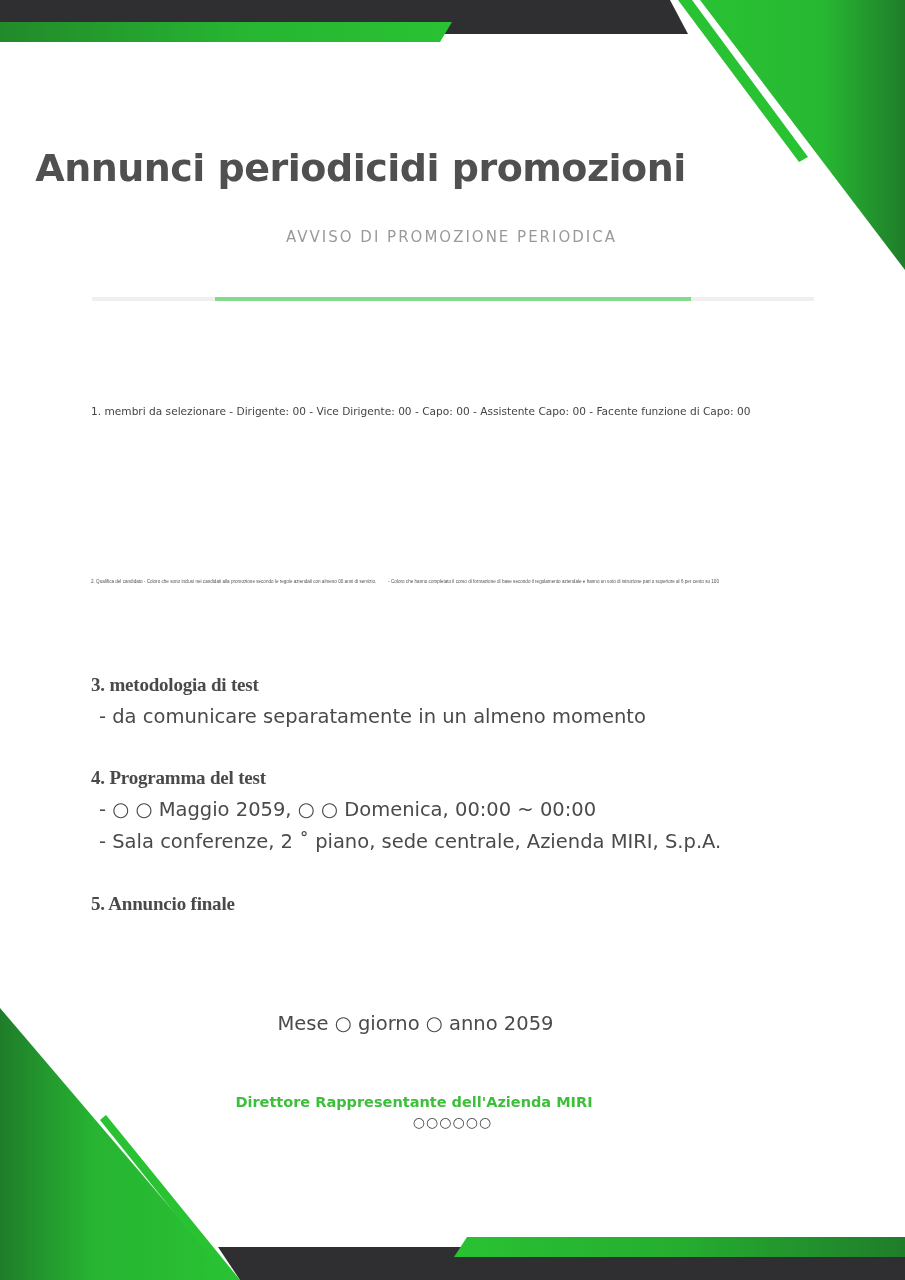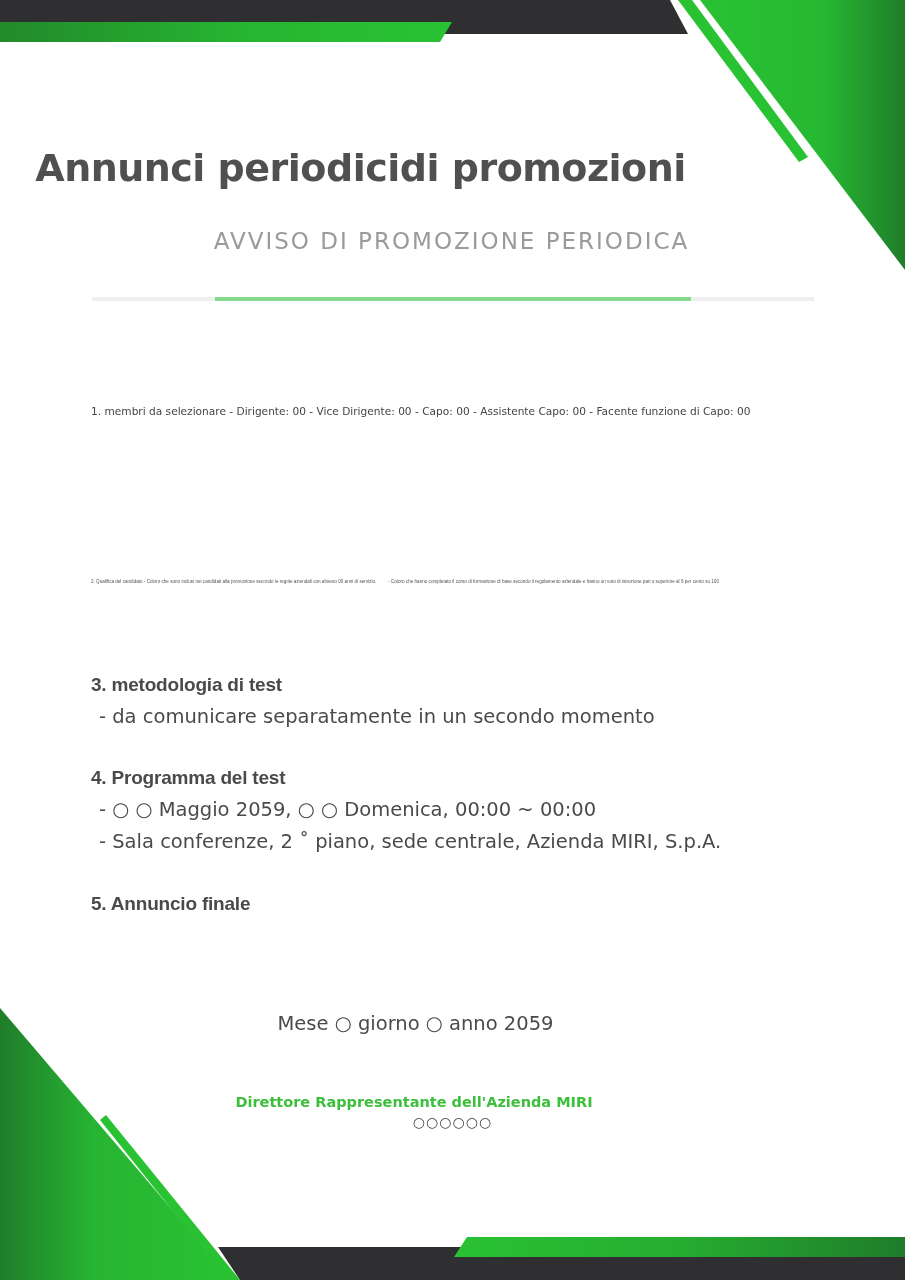--- a/index.html
+++ b/index.html
@@ -19,21 +19,21 @@
       font-family: "DejaVu Sans", sans-serif;
       font-weight: bold;
       font-size: 38px;
       letter-spacing: -0.5px;
       color: #505050;
     }
     .subtitle {
       position: absolute; left: 0; width: 903px; top: 228px;
       text-align: center;
       font-family: "DejaVu Sans", sans-serif;
-      font-size: 23px;
+      font-size: 15px;
       letter-spacing: 2px;
       color: #9a9a9a;
       font-weight: normal;
     }
     .divider-track {
       position: absolute; left: 92px; top: 297px; width: 722px; height: 4px;
       background: #efefef;
     }
     .divider-accent {
       position: absolute; left: 215px; top: 297px; width: 476px; height: 4px;
@@ -48,21 +48,21 @@
     .item2 {
       position: absolute; left: 91px; top: 579px; width: 720px;
       font-family: "Liberation Sans", sans-serif;
       font-size: 4.6px; color: #555;
       white-space: nowrap;
     }
     .item2 .gap { display: inline-block; width: 12px; }
 
     .section { position: absolute; left: 91px; }
     .sec-head {
-      font-family: Liberation Sans, sans-serif;
+      font-family: Liberation Serif, serif;
       font-weight: bold;
       font-size: 19px;
       color: #4a4a4a;
       line-height: 32px;
       letter-spacing: -0.2px;
     }
     .sec-line {
       font-size: 19.5px;
       color: #4a4a4a;
       line-height: 32px;
@@ -141,21 +141,21 @@
 <div class="divider-accent"></div>
 
 <div class="item1">1. membri da selezionare - Dirigente: 00 - Vice Dirigente: 00 - Capo: 00 - Assistente Capo: 00 - Facente funzione di Capo: 00</div>
 
 <div class="item2">
   <span>2. Qualifica del candidato - Coloro che sono inclusi nei candidati alla promozione secondo le regole aziendali con almeno 00 anni di servizio.</span><span class="gap"></span><span>- Coloro che hanno completato il corso di formazione di base secondo il regolamento aziendale e hanno un voto di istruzione pari o superiore al 6 per cento su 100</span>
 </div>
 
 <div class="section s3">
   <div class="sec-head">3. metodologia di test</div>
-  <div class="sec-line">- da comunicare separatamente in un secondo momento</div>
+  <div class="sec-line">- da comunicare separatamente in un almeno momento</div>
 </div>
 
 <div class="section s4">
   <div class="sec-head">4. Programma del test</div>
   <div class="sec-line">-  ○ ○ Maggio 2059,  ○ ○ Domenica, 00:00 ~ 00:00</div>
   <div class="sec-line">- Sala conferenze, 2 ˚  piano, sede centrale, Azienda MIRI, S.p.A.</div>
 </div>
 
 <div class="section s5">
   <div class="sec-head">5. Annuncio finale</div>

